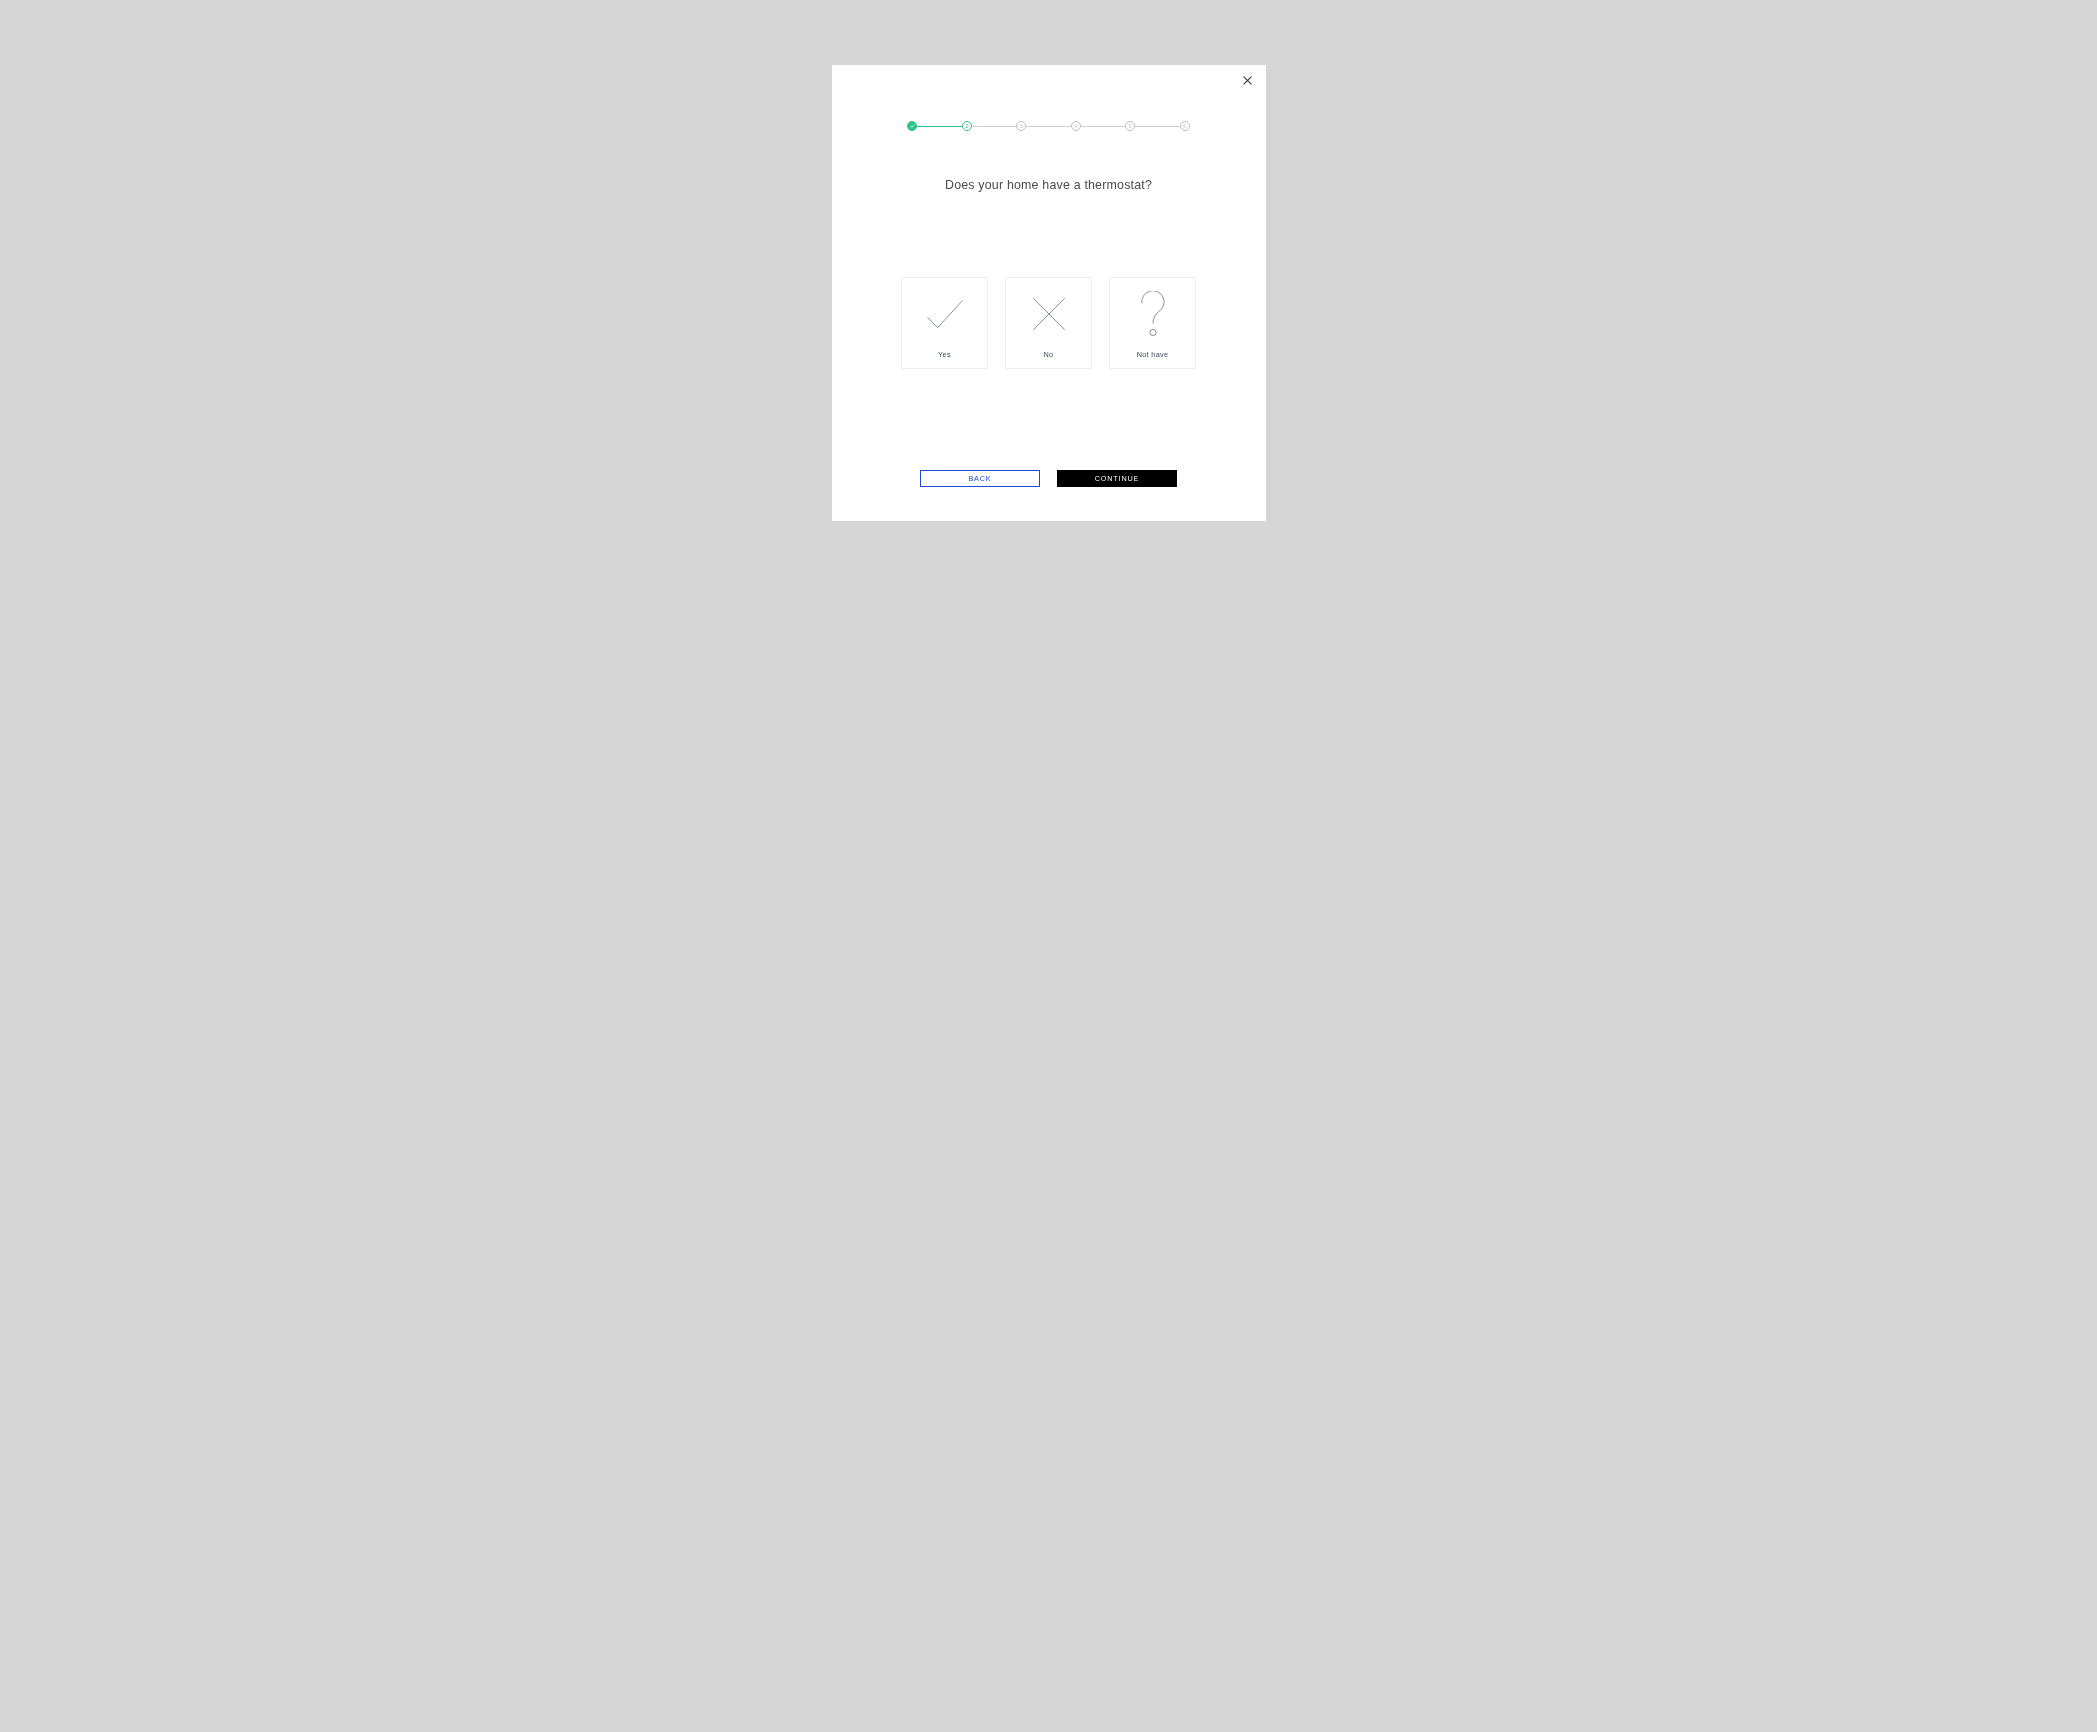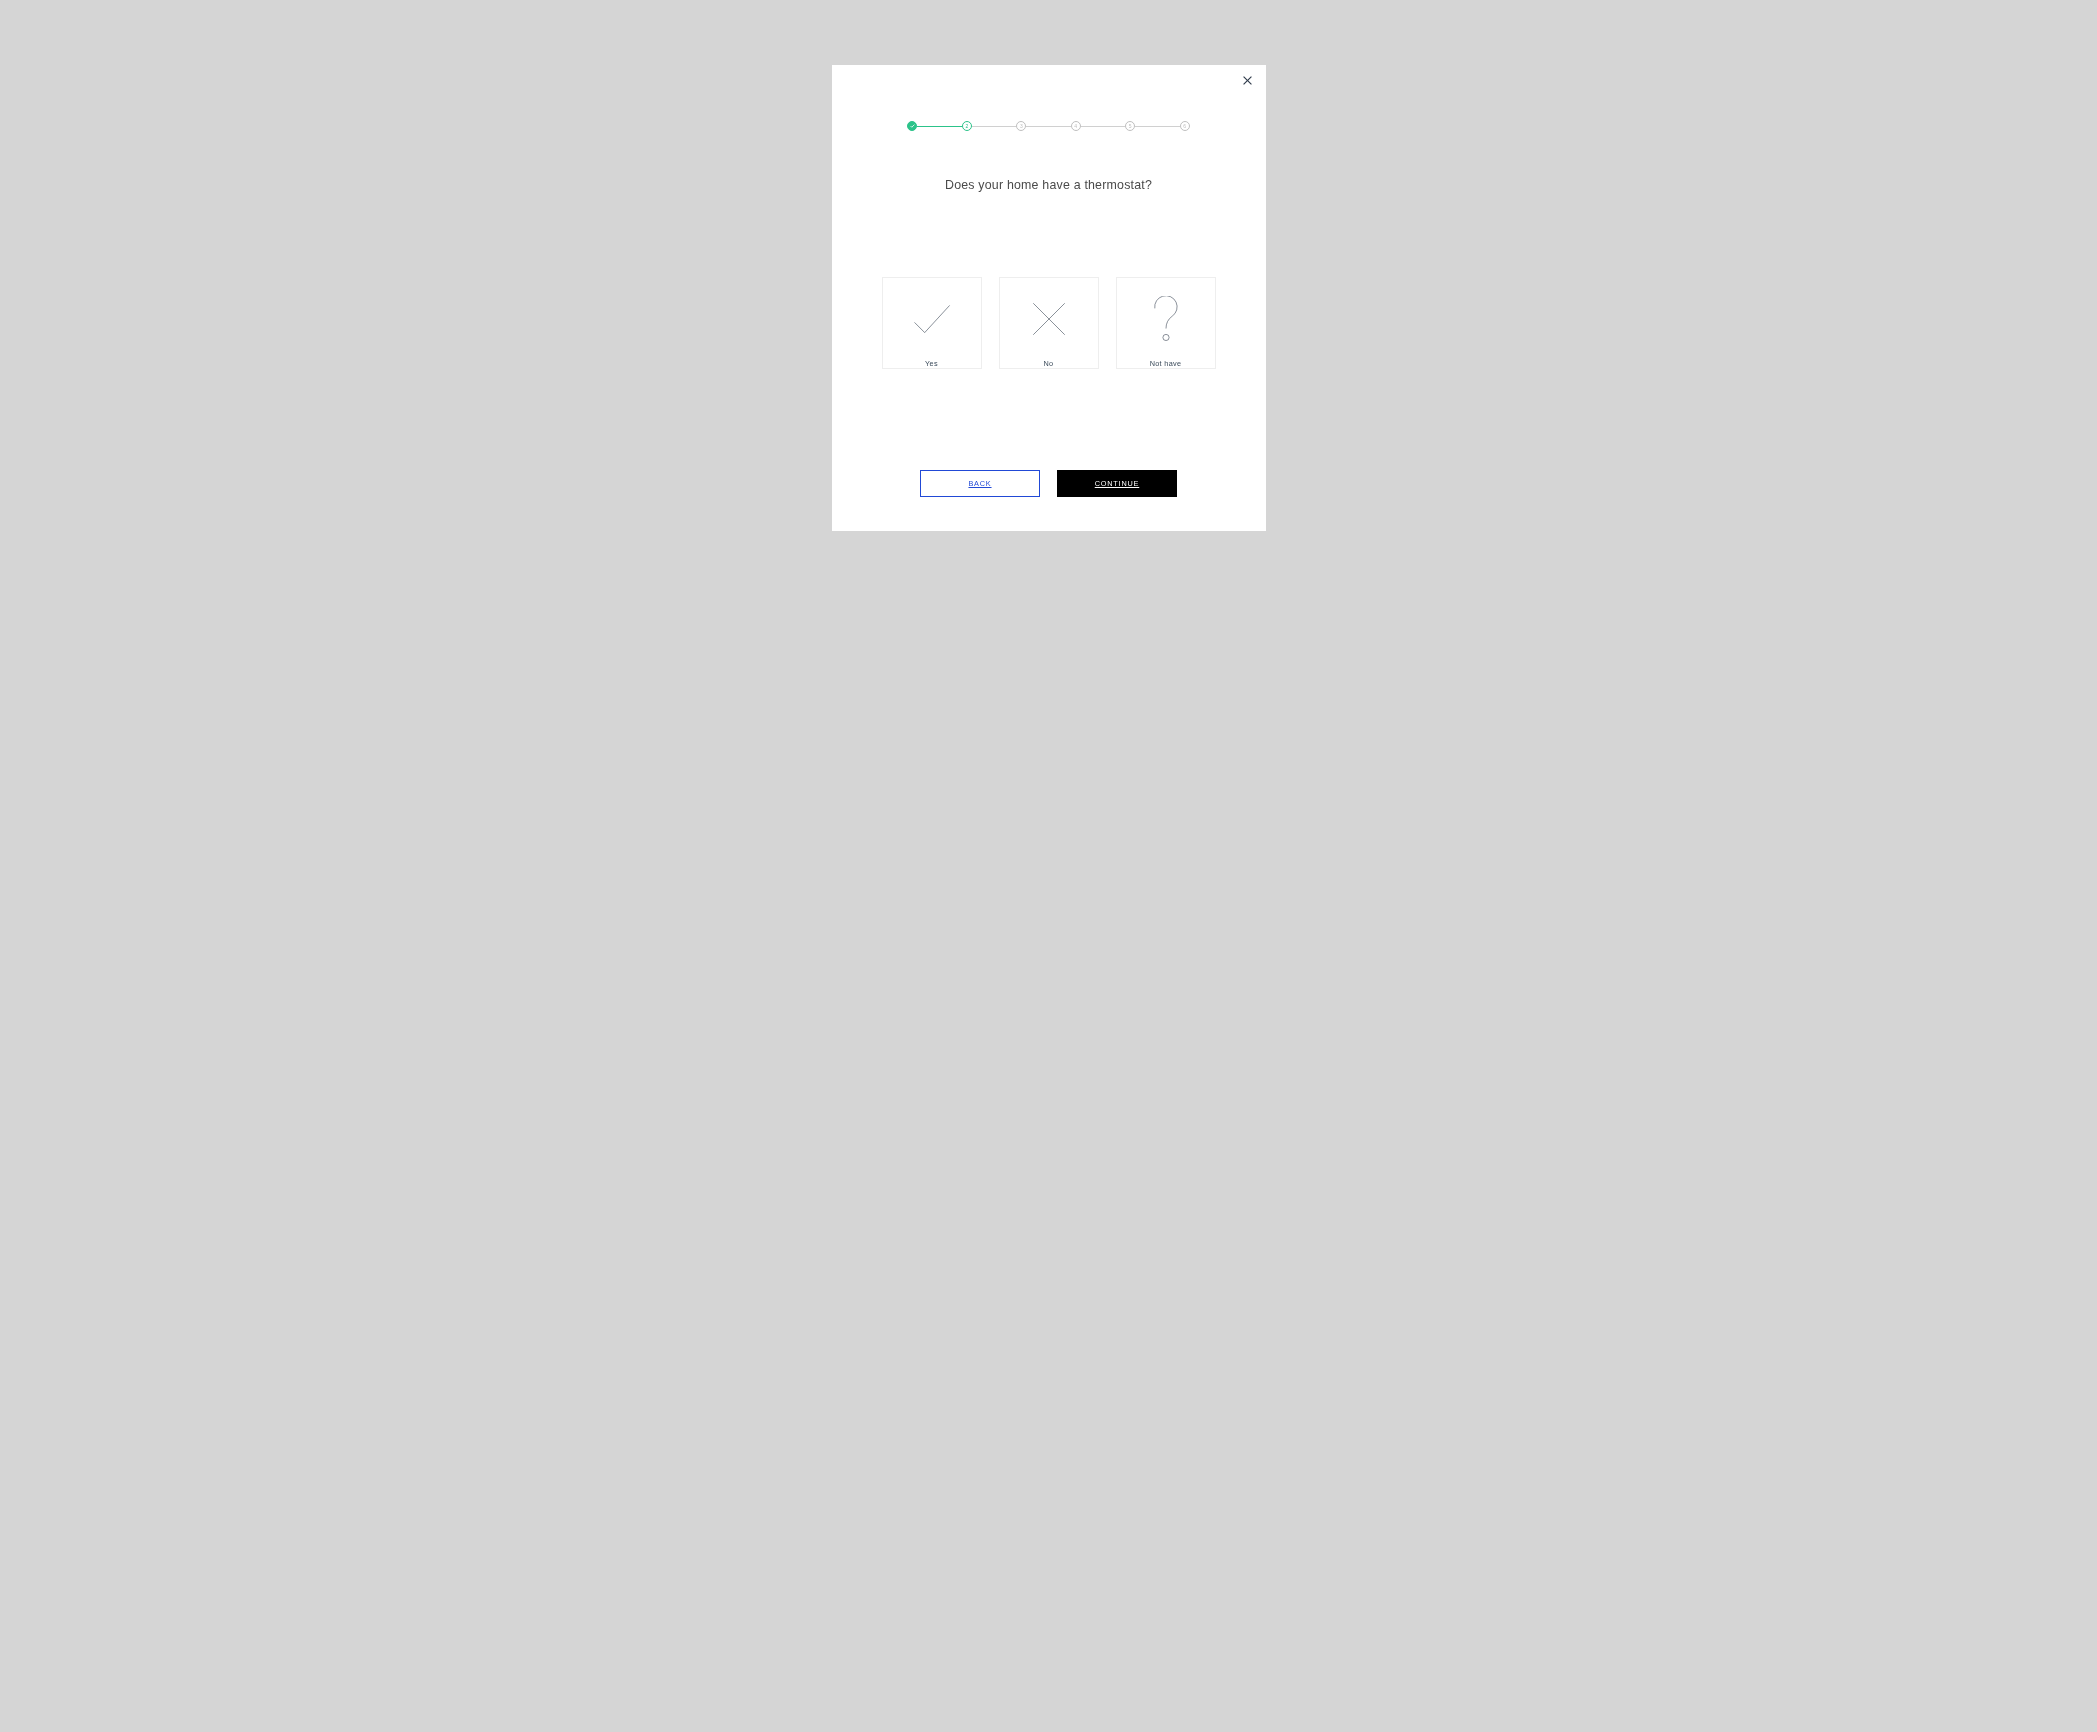--- a/index.html
+++ b/index.html
@@ -75,28 +75,28 @@
     margin-bottom: 85px;
     margin-top: 19px;
   }
   .options {
     display: flex;
     justify-content: center;
     gap: 17px;
     margin-bottom: 101px;
   }
   .option-card {
-    width: 100px;
+    width: 87px;
     height: 92px;
     border: 0.6px solid #eeeeee;
     display: flex;
     flex-direction: column;
     align-items: center;
     justify-content: flex-end;
-    padding-bottom: 0;
+    padding-bottom: 9px;
     cursor: pointer;
     background: #fff;
   }
   .option-icon {
     flex: 1;
     display: flex;
     align-items: center;
     justify-content: center;
     width: 100%;
   }
@@ -106,30 +106,29 @@
     color: #3a4a5a;
     letter-spacing: 0.3px;
   }
   .buttons {
     display: flex;
     justify-content: center;
     gap: 17px;
   }
   .btn {
     width: 120px;
-    height: 27px;
+    height: 17px;
     font-size: 7.3px;
     letter-spacing: 0.8px;
     cursor: pointer;
     border: none;
     display: flex;
     align-items: center;
     justify-content: center;
     font-family: inherit;
-    text-decoration: underline;
   }
   .btn-back {
     background: #fff;
     border: 0.6px solid #2149d6;
     color: #2149d6;
   }
   .btn-continue {
     background: #000000;
     color: #fff;
   }

